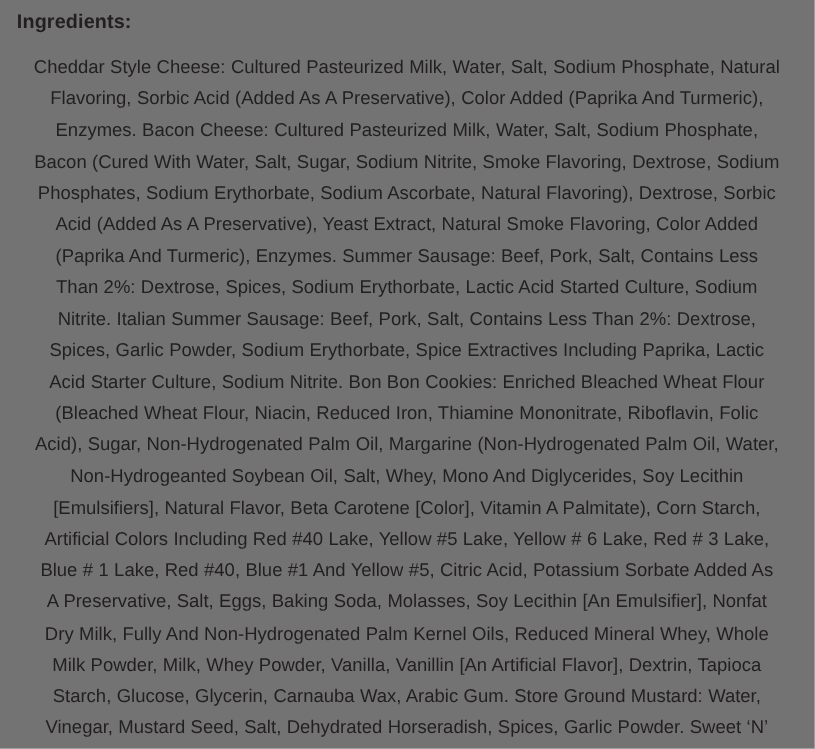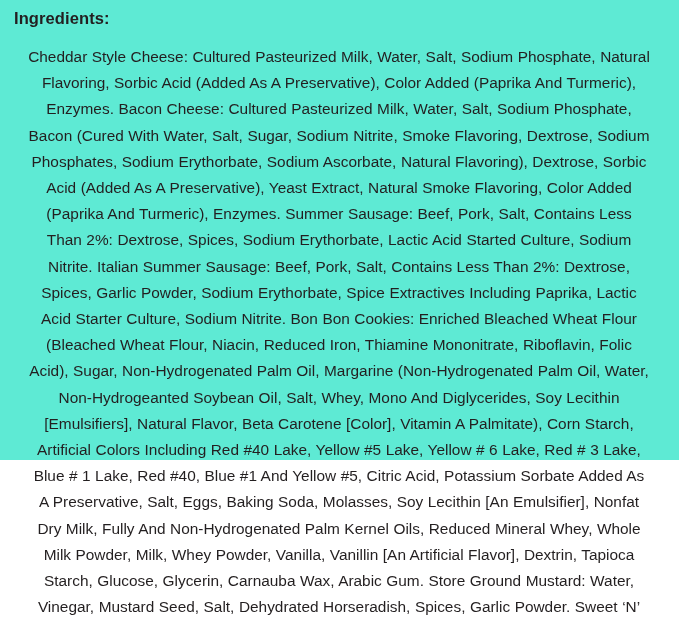--- a/index.html
+++ b/index.html
@@ -10,23 +10,23 @@
   body {
     width: 679px;
     height: 624px;
     font-family: "Liberation Sans", sans-serif;
     color: #231f20;
     -webkit-font-smoothing: antialiased;
   }
   .page {
     box-sizing: border-box;
     width: 679px;
-    height: 460px;
+    height: 624px;
     padding: 6px 15px 0 14px;
-    background: #5eead4;
+    background: #737373;
   }
   .section-heading {
     font-size: 16.5px;
     font-weight: bold;
     line-height: 24px;
     color: #231f20;
     margin: 0 0 10px 0;
     letter-spacing: 0.1px;
   }
   .ingredients-body {

